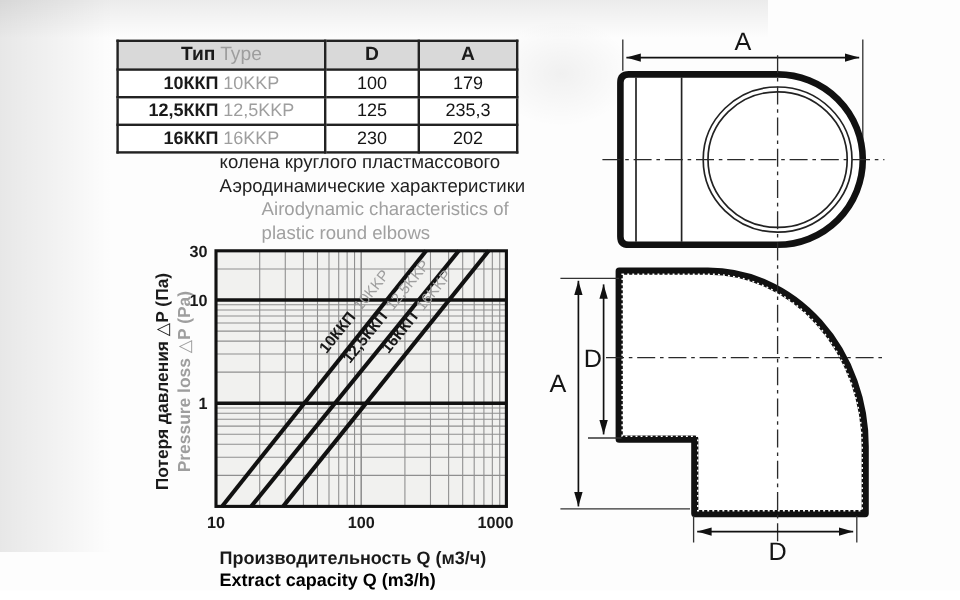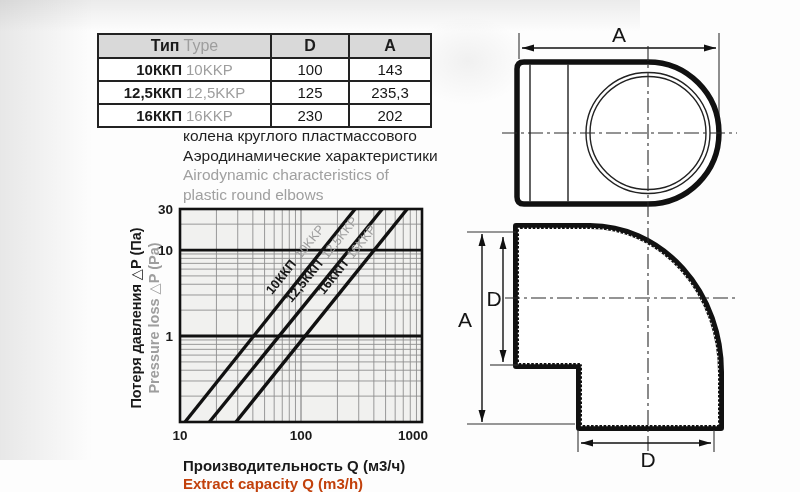--- a/index.html
+++ b/index.html
@@ -28,33 +28,33 @@
   }
   #spec-table th{height:22px;background:#d9d9d9;font-size:16px;font-weight:600;}
   #spec-table td{height:21px;font-size:15px;font-weight:500;color:#151515;}
   .txt-ru{color:#1a1a1a;font-weight:600;}
   .txt-gray{color:#9e9e9e;font-weight:400;}
   #spec-table .txt-ru{margin-right:4px;}
 
   
   #chart-title{position:absolute;left:183px;top:126px;line-height:19.5px;font-size:15.5px;}
   #chart-title .ru{color:#1f1f1f;font-weight:500;}
-  #chart-title .en{color:#a0a0a0;font-weight:400;}
+  #chart-title .en{color:#a0a0a0;font-weight:400;margin-left:35px;}
 
   #y-title{
     position:absolute;left:11px;top:299px;width:270px;height:38px;
     transform:rotate(-90deg);text-align:center;line-height:18px;
     font-size:14.5px;font-weight:700;
   }
   #y-title .ru{color:#1a1a1a;}
   #y-title .en{color:#9e9e9e;}
 
   #x-title{position:absolute;left:183px;top:437px;line-height:17.5px;font-size:15px;font-weight:700;}
   #x-title .ru{color:#1a1a1a;margin-top:20px;}
-  #x-title .en{color:#c2410c;}
+  #x-title .en{color:#000000;}
 
   #plot-svg{position:absolute;left:115px;top:195px;}
   #drawings-svg{position:absolute;left:440px;top:0;}
 </style>
 </head>
 <body>
 
 <div id="stage">
 
   <div id="shade-left" class="shade"></div>
@@ -73,21 +73,21 @@
         <span class="txt-ru">Тип</span><span class="txt-gray">Type</span>
       </th>
       <th>D</th>
       <th>A</th>
     </tr>
     <tr>
       <td>
         <span class="txt-ru">10ККП</span><span class="txt-gray">10KKP</span>
       </td>
       <td>100</td>
-      <td>143</td>
+      <td>179</td>
     </tr>
     <tr>
       <td>
         <span class="txt-ru">12,5ККП</span><span class="txt-gray">12,5KKP</span>
       </td>
       <td>125</td>
       <td>235,3</td>
     </tr>
     <tr>
       <td>

